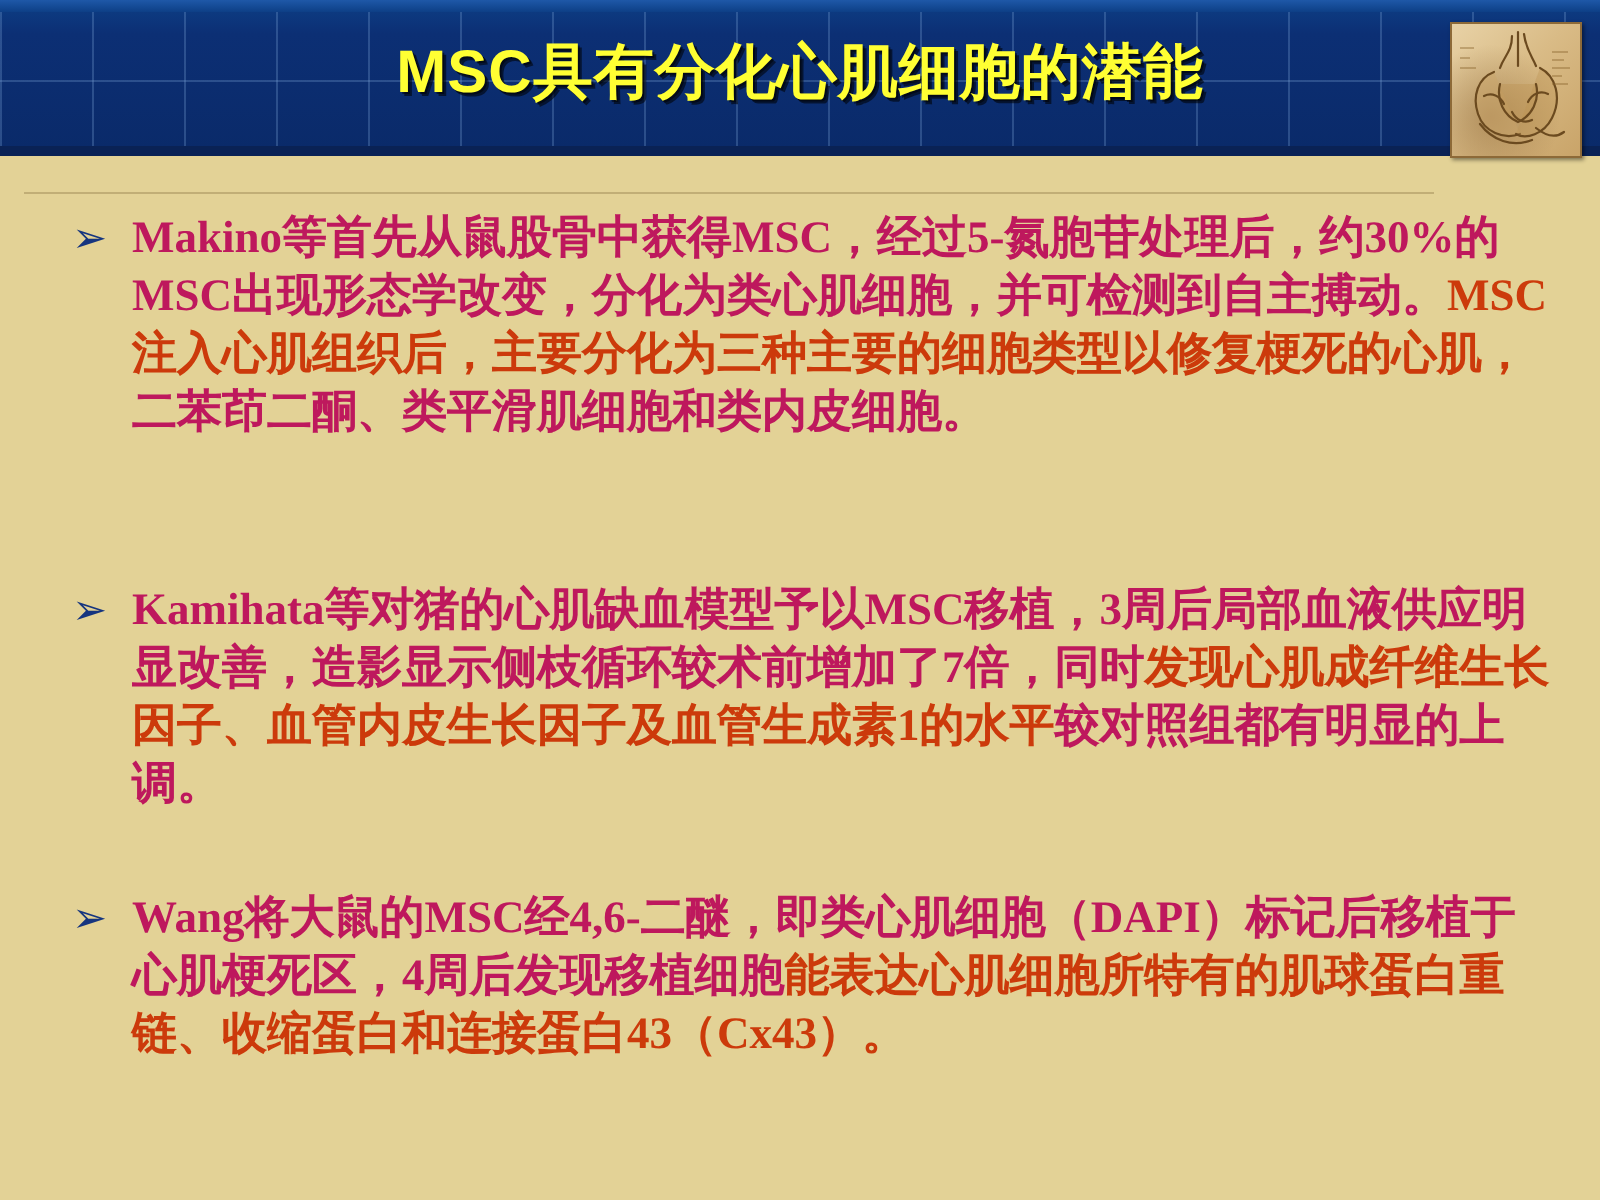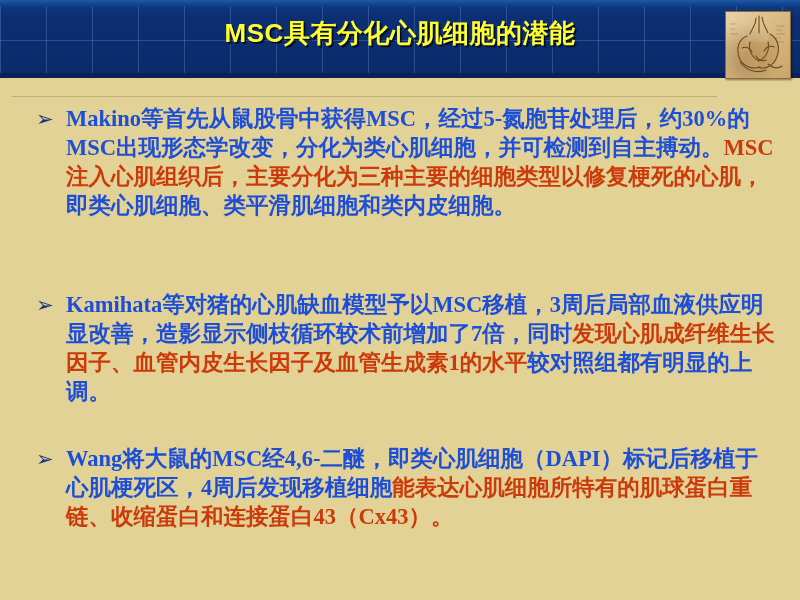--- a/index.html
+++ b/index.html
@@ -23,21 +23,21 @@
   #header:before{
     content:"";position:absolute;left:0;top:0;width:100%;height:6px;
     background:linear-gradient(to bottom,#1e58a8,#0d3f86);
   }
   #header:after{
     content:"";position:absolute;left:0;bottom:0;width:100%;height:5px;
     background:#0a2255;
   }
   #title{
     position:absolute;left:0;top:16px;width:800px;text-align:center;
-    font-size:26px;font-weight:bold;color:#ffff33;
+    font-size:30px;font-weight:bold;color:#ffff33;
     letter-spacing:.5px;
     text-shadow:2px 2px 0 rgba(0,0,0,.55), 1px 1px 0 rgba(0,0,0,.5);
     font-family:"Liberation Sans","DejaVu Sans",sans-serif;
     white-space:nowrap;
   }
 
   
   #heart-pic{
     position:absolute;left:725px;top:11px;width:64px;height:66px;
     background:
@@ -63,21 +63,21 @@
     position:absolute;left:36px;width:740px;
     font-size:22.5px;line-height:29px;font-weight:bold;
     font-family:"Liberation Serif","DejaVu Serif",serif;
   }
   .marker{
     position:absolute;left:0px;top:1px;width:26px;
     color:#16357f;font-size:21px;font-weight:normal;
     font-family:"DejaVu Sans","Liberation Sans",sans-serif;
   }
   .btext{display:block;margin-left:30px;text-indent:0;}
-  .blue{color:#1d4ed8;}
+  .blue{color:#be185d;}
   .red{color:#cc3a0b;}
 
   #b1{top:6px;}
   #b2{top:192px;}
   #b3{top:346px;}
 </style>
 </head>
 <body>
 
 <div id="slide">
@@ -108,21 +108,21 @@
     </svg>
   </div>
 
   <div id="rule"></div>
 
   <div id="body">
 
     <div class="bullet" id="b1">
       <span class="marker">➢</span>
       <span class="btext">
-        <span class="blue">Makino等首先从鼠股骨中获得MSC，经过5-氮胞苷处理后，约30%的MSC出现形态学改变，分化为类心肌细胞，并可检测到自主搏动。</span><span class="red">MSC注入心肌组织后，主要分化为三种主要的细胞类型以修复梗死的心肌，</span><span class="blue">即类心肌细胞、类平滑肌细胞和类内皮细胞。</span>
+        <span class="blue">Makino等首先从鼠股骨中获得MSC，经过5-氮胞苷处理后，约30%的MSC出现形态学改变，分化为类心肌细胞，并可检测到自主搏动。</span><span class="red">MSC注入心肌组织后，主要分化为三种主要的细胞类型以修复梗死的心肌，</span><span class="blue">二苯茚二酮、类平滑肌细胞和类内皮细胞。</span>
       </span>
     </div>
 
     <div class="bullet" id="b2">
       <span class="marker">➢</span>
       <span class="btext">
         <span class="blue">Kamihata等对猪的心肌缺血模型予以MSC移植，3周后局部血液供应明显改善，造影显示侧枝循环较术前增加了7倍，同时</span><span class="red">发现心肌成纤维生长因子、血管内皮生长因子及血管生成素1的水平</span><span class="blue">较对照组都有明显的上调。</span>
       </span>
     </div>
 

